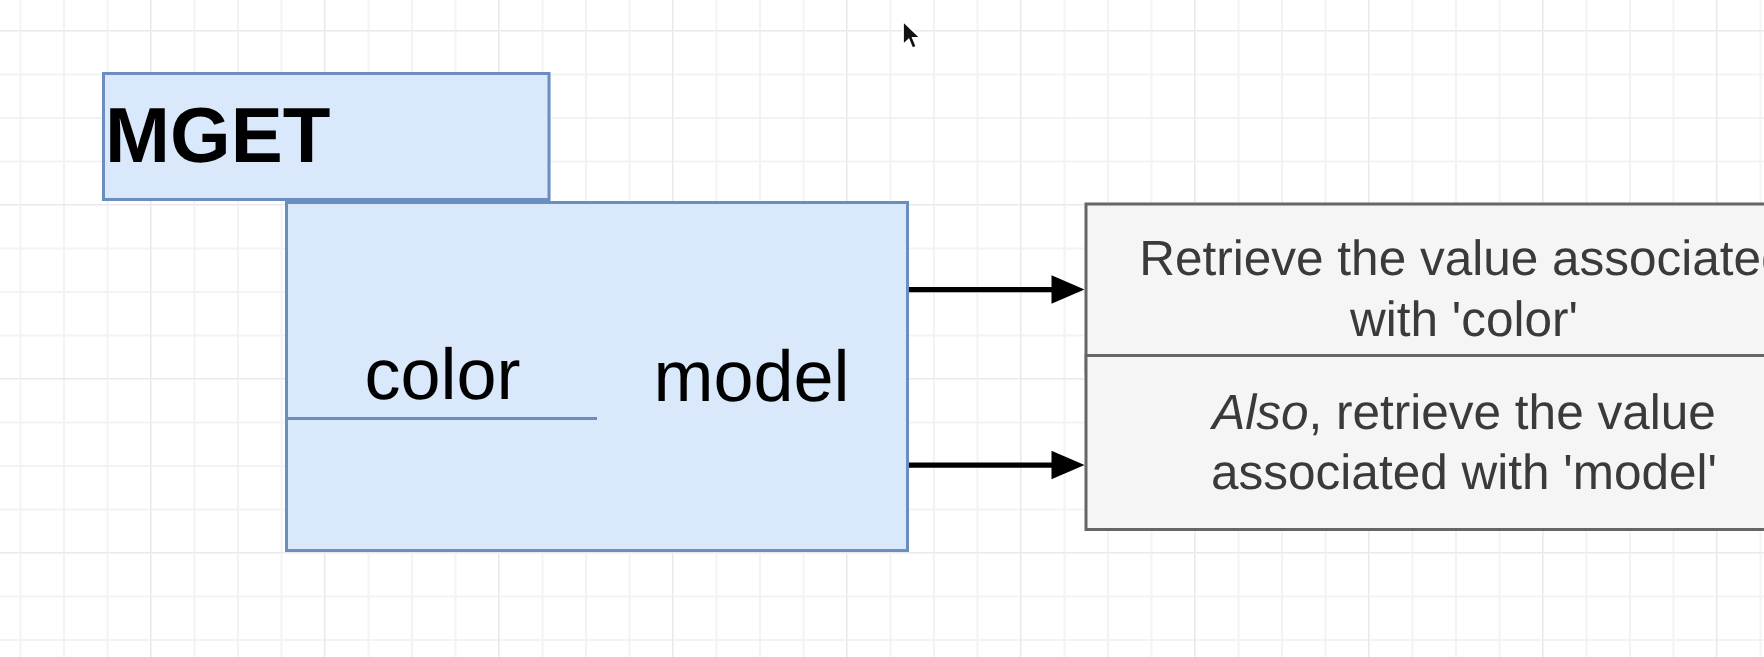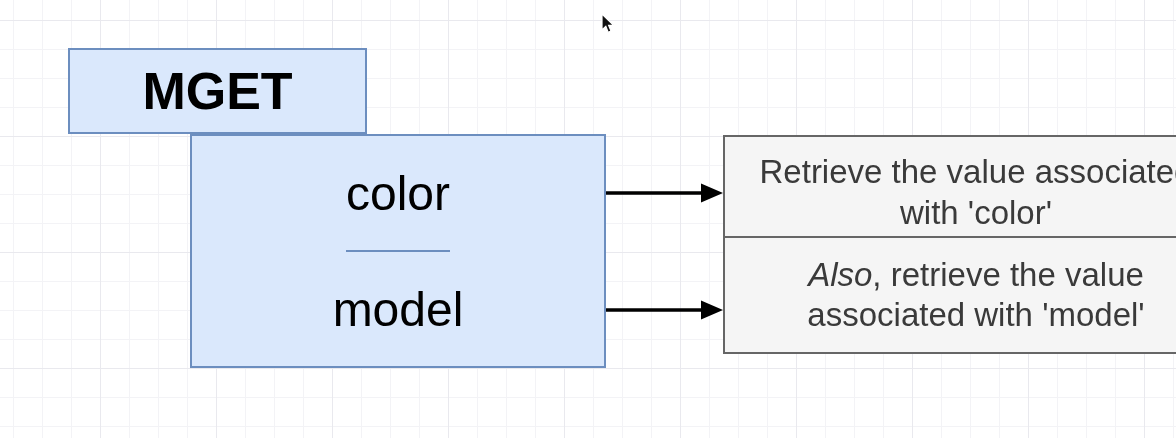--- a/index.html
+++ b/index.html
@@ -19,38 +19,37 @@
       linear-gradient(var(--grid-minor, #f3f3f6) 1px, transparent 1px),
       linear-gradient(90deg, var(--grid-minor, #f3f3f6) 1px, transparent 1px);
     background-size: 116px 116px, 116px 116px, 29px 29px, 29px 29px;
     background-position: 100px 20px, 100px 20px, 13px 20px, 13px 20px;
   }
   .shape {
     position: absolute;
     box-sizing: border-box;
     display: flex;
     align-items: center;
-    justify-content: center;
     text-align: center;
   }
   .command-box {
     left: 68px; top: 48px; width: 299px; height: 86px;
     background: var(--key-fill, #dae8fc);
     border: 2px solid var(--key-border, #6c8ebf);
     color: var(--key-text, #000000);
     font-size: 52px;
     font-weight: bold;
     z-index: 2;
   }
   .keys-box {
     left: 190px; top: 134px; width: 416px; height: 234px;
     background: var(--key-fill, #dae8fc);
     border: 2px solid var(--key-border, #6c8ebf);
     display: flex;
-    flex-direction: column;
+    flex-direction: row;
     z-index: 1;
   }
   .key-row {
     flex: 1 1 0;
     display: flex;
     align-items: center;
     justify-content: center;
     color: var(--key-text, #000000);
     font-size: 48px;
   }

